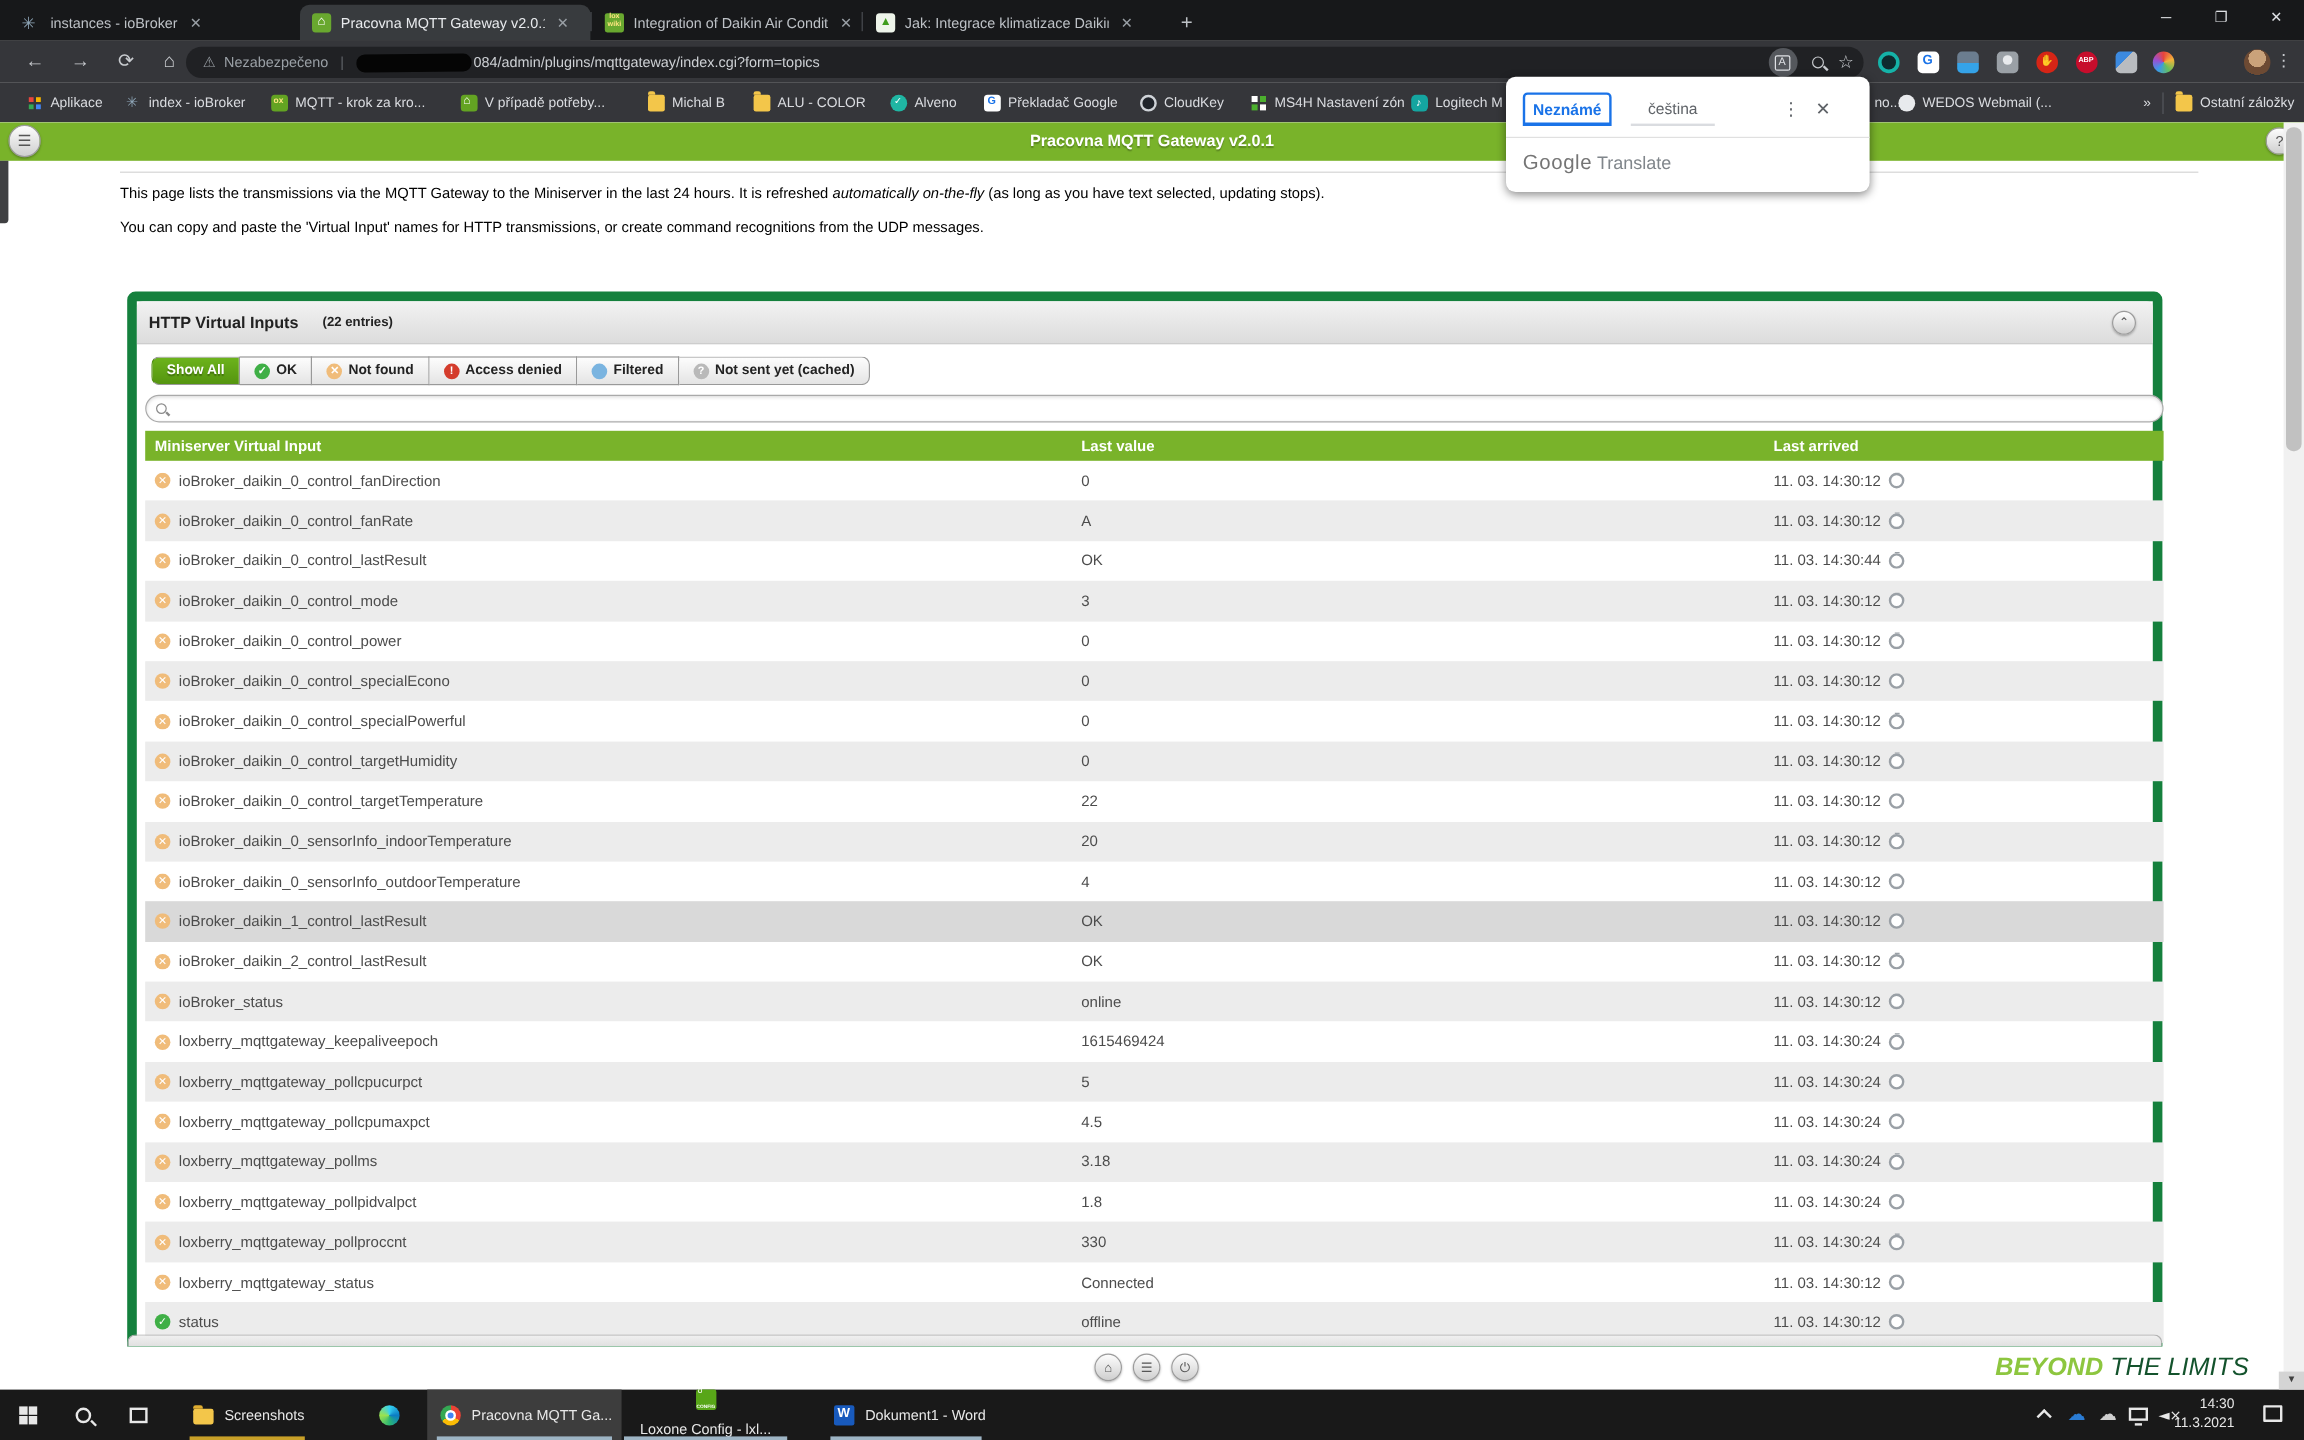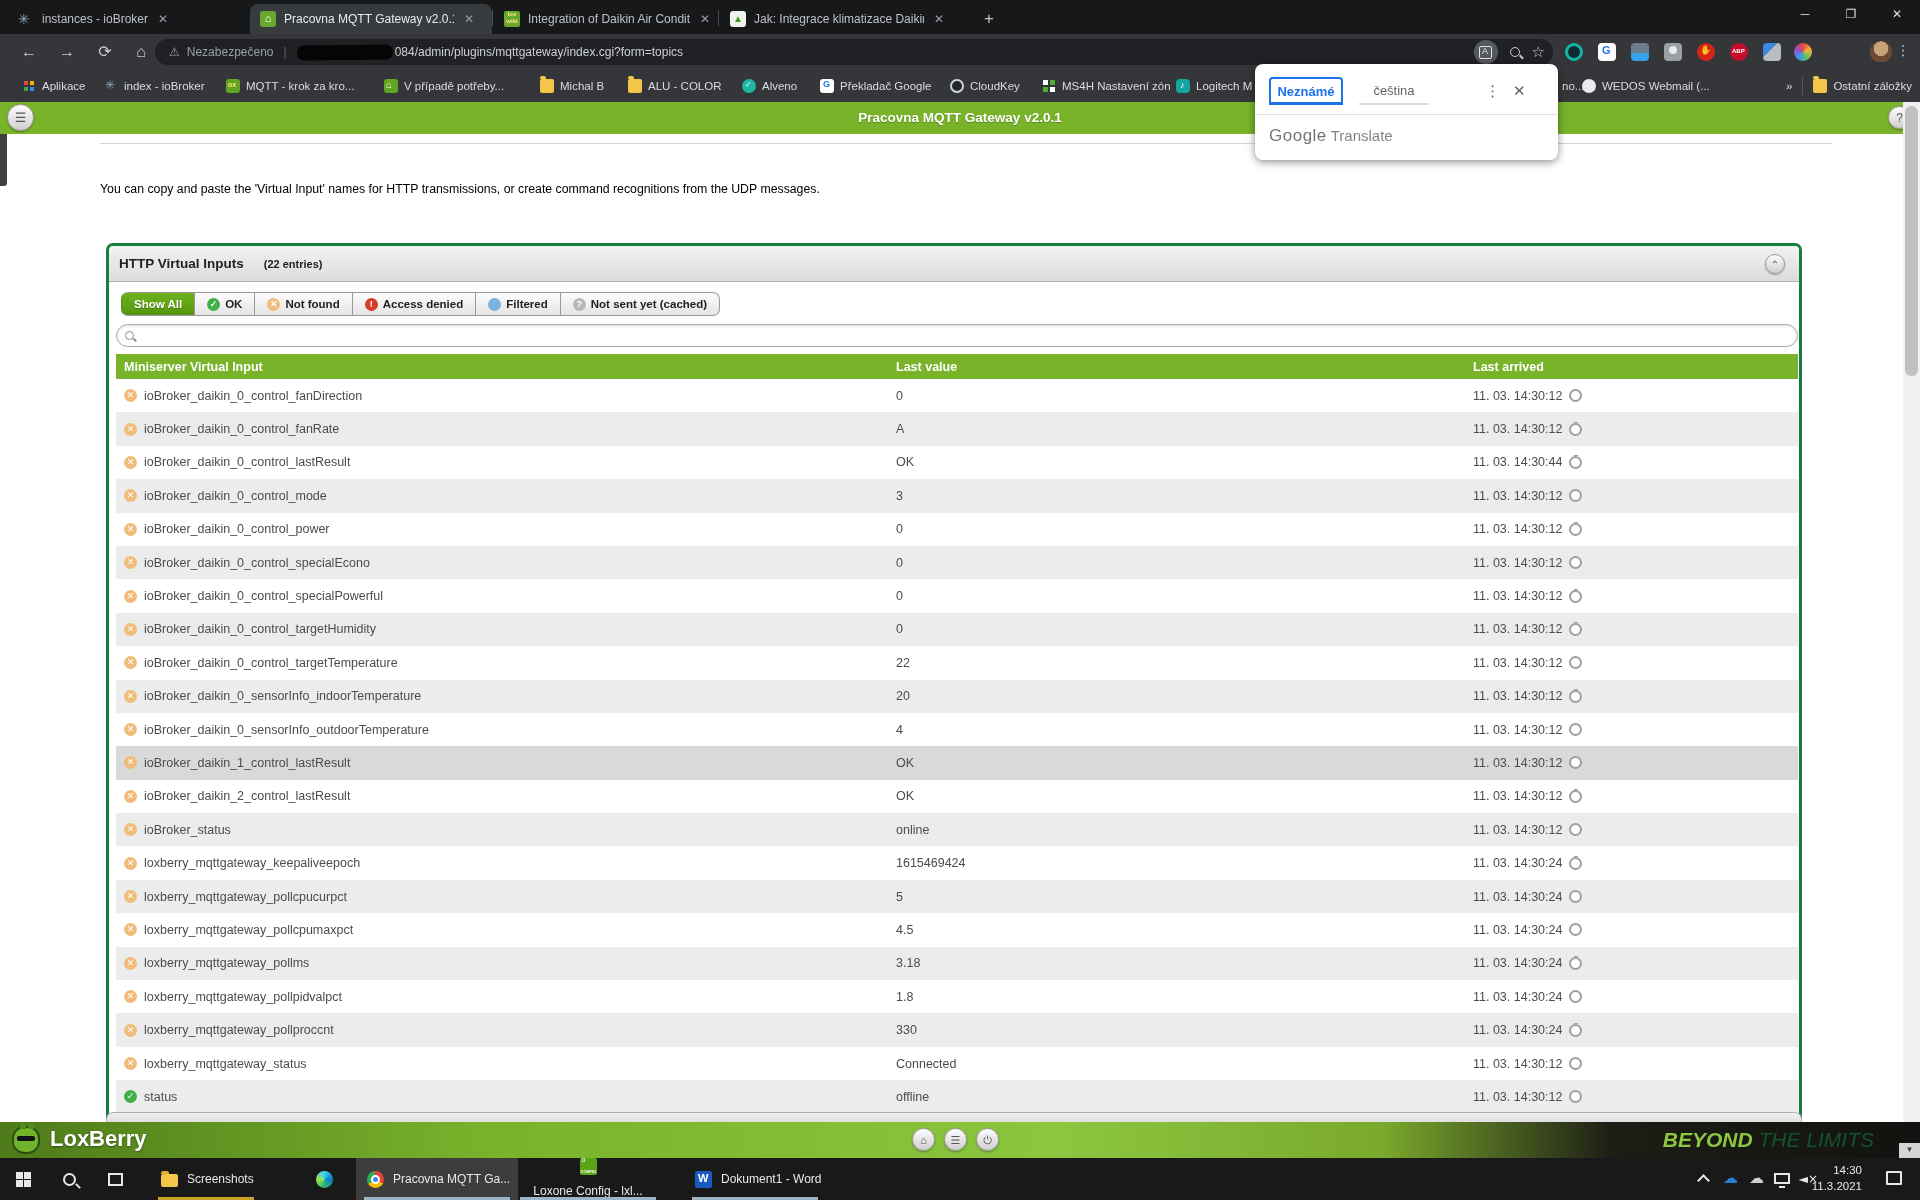--- a/index.html
+++ b/index.html
@@ -99,21 +99,21 @@
   .intro { position:absolute; left:100px; color:#000; font-size:12.3px; }
   #intro1 { top:52px; } #intro2 { top:80px; }
   .intro em { font-style:italic; }
 
   #details-bar { position:absolute; left:106px; top:109px; width:1696px; height:26px; border:1px solid #b5b5b5;
                  border-radius:8px; background:linear-gradient(180deg,#f7f7f7,#e2e2e2); display:flex; align-items:center; }
   #details-check { width:14px; height:14px; margin-left:10px; border:1px solid #9a9a9a; border-radius:3px;
                    background:linear-gradient(180deg,#fff,#ddd); }
   #details-label { margin-left:9px; font-size:11.5px; font-weight:bold; color:#222; }
 
-  #panel { position:absolute; left:106px; top:141px; width:1696px; height:879px; border:3px solid #15803d;
+  #panel { position:absolute; left:106px; top:141px; width:1696px; height:879px; border:8px solid #15803d;
            border-radius:7px 7px 0 0; background:#fff; }
   #panel-header { height:36px; background:linear-gradient(180deg,#f2f2f2,#dcdcdc); border-bottom:1px solid #b0b0b0;
                   border-radius:5px 5px 0 0; display:flex; align-items:center; position:relative; }
   #panel-title { margin-left:10px; font-weight:bold; font-size:13.5px; color:#222; }
   #panel-count { margin-left:20px; font-size:11px; font-weight:bold; color:#222; }
   #panel-collapse { position:absolute; right:14px; top:8px; width:20px; height:20px; font-size:10px; line-height:19px; }
 
   #filters { position:absolute; left:12px; top:46px; height:24px; display:flex; }
   .fbtn { height:24px; display:flex; align-items:center; gap:5px; padding:0 12px; border:1px solid #999;
           border-left:none; background:linear-gradient(180deg,#fdfdfd,#e4e4e4); font-size:11.5px; font-weight:bold; color:#222; }
@@ -353,20 +353,23 @@
     <div id="ph-menu-btn" class="roundbtn">☰</div>
     <div id="ph-help-btn" class="roundbtn">?</div>
     <div id="side-sliver"></div>
     <div id="content-divider"></div>
 
     <div id="watermark">
       <div class="roof"></div>
         <div class="berry"></div>
     </div>
 
+    <div class="intro" id="intro1">
+      <span>This page lists the transmissions via the MQTT Gateway to the Miniserver in the last 24 hours. It is refreshed </span><em>automatically on-the-fly</em><span> (as long as you have text selected, updating stops).</span>
+    </div>
     <div class="intro" id="intro2">You can copy and paste the 'Virtual Input' names for HTTP transmissions, or create command recognitions from the UDP messages.</div>
 
 
     <div id="panel">
       <div id="panel-header">
         <span id="panel-title">HTTP Virtual Inputs</span>
         <span id="panel-count">(22 entries)</span>
         <div id="panel-collapse" class="roundbtn">⌃</div>
       </div>
       <div id="filters">
@@ -705,24 +708,20 @@
     <div id="gt-brand">
       <span class="g1">Google</span> <span>Translate</span>
     </div>
   </div>
 
   <div id="scrollbar" class="abs">
     <div id="scroll-thumb"></div>
   </div>
   <div id="scroll-down" class="abs">▼</div>
 
-  <div id="lb-footer" class="abs">
-    <div id="lb-logo"></div>
-    <div id="lb-name">LoxBerry</div>
-  </div>
 
   <div id="lb-slogan" class="abs">
     <span class="sg">BEYOND</span><span class="sw"> THE LIMITS</span>
   </div>
 
   <div id="taskbar" class="abs">
     <div class="tb-sys" style="left:0">
       <span class="winlogo">
           <i></i>
           <i></i>

